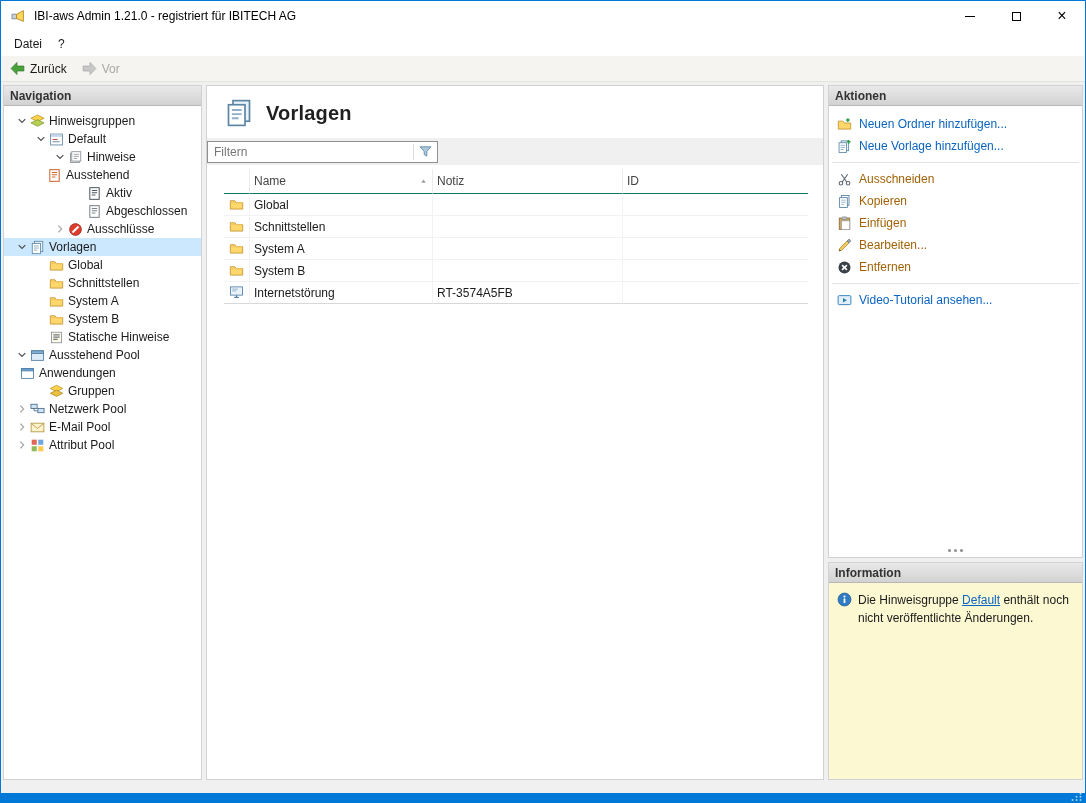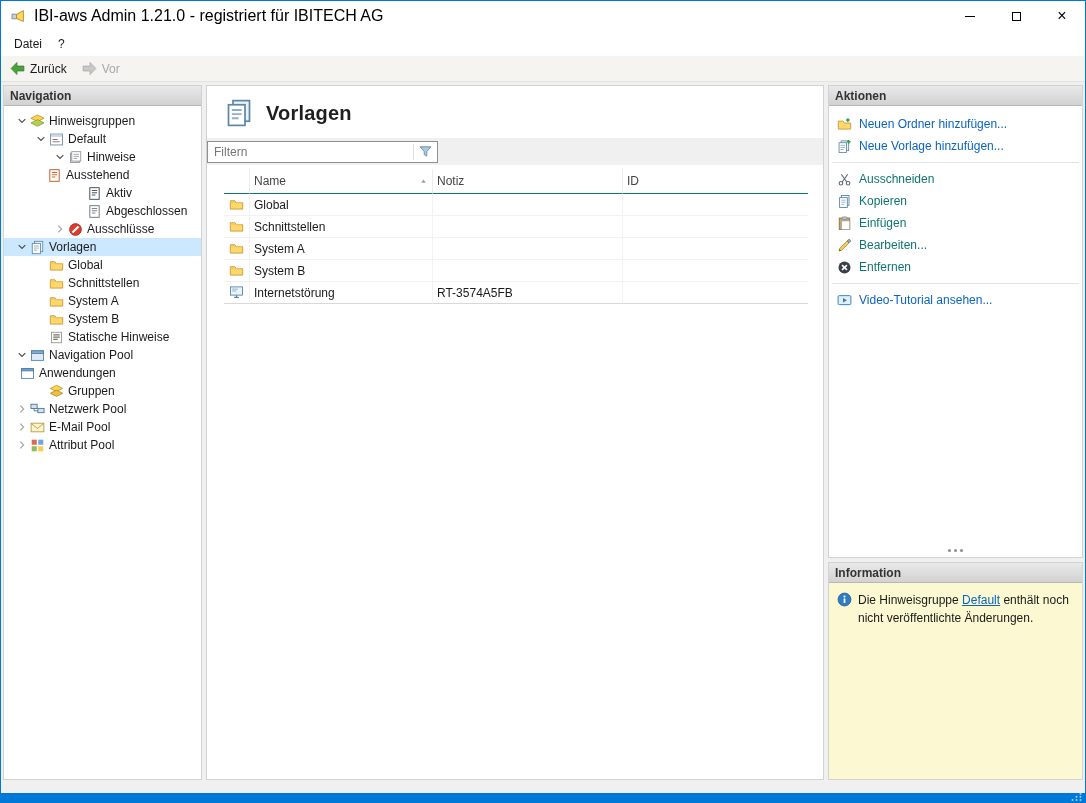--- a/index.html
+++ b/index.html
@@ -10,21 +10,21 @@
   .window {
     width: 1086px; height: 803px;
     border: 1px solid #0078d7;
     background: #f0f0f0;
     display: flex; flex-direction: column;
     position: relative; overflow: hidden;
   }
   
   .titlebar { height: 30px; flex: none; background: #fff; display: flex; align-items: center; }
   .app-ic { width: 16px; height: 16px; margin: 0 8px 0 9px; flex: none; }
-  .title-text { font-size: 16px; color: #000; white-space: nowrap; }
+  .title-text { font-size: 12px; color: #000; white-space: nowrap; }
   .win-controls { margin-left: auto; display: flex; height: 100%; }
   .win-btn { width: 46px; height: 100%; display: flex; align-items: center; justify-content: center; }
   .min-glyph { width: 10px; height: 1px; background: #000; display: block; }
   .max-glyph { width: 9px; height: 9px; border: 1px solid #000; display: block; }
   .close-glyph { font-size: 16px; line-height: 1; color: #000; }
   
   .menubar { height: 25px; flex: none; background: #fff; display: flex; align-items: stretch; padding-left: 5px; }
   .menu-item { padding: 0 8px; display: flex; align-items: center; color: #1a1a1a; }
   .toolbar { height: 26px; flex: none; background: #f6f4f1; border-bottom: 1px solid #e6e3df; display: flex; align-items: center; padding-left: 6px; gap: 6px; }
   .tool-btn { display: flex; align-items: center; gap: 5px; padding: 2px 6px 2px 3px; }
@@ -67,21 +67,21 @@
   .sort-ic { display: flex; }
   .t-row { height: 22px; }
   .t-row .cell { display: flex; align-items: center; padding: 0 4px; color: #1a1a1a; border-bottom: 1px solid #f2f2f2; border-right: 1px solid #f2f2f2; }
   .t-row .cell:last-child { border-right: none; }
   .t-row.last .cell { border-bottom: 1px solid #d8d8d8; }
   .icon-cell { justify-content: center; }
   
   .right-col { width: 255px; flex: none; display: flex; flex-direction: column; gap: 4px; min-height: 0; }
   .actions-panel { height: 473px; flex: none; position: relative; }
   .action-list { padding-top: 7px; }
-  .action-row { height: 22px; display: flex; align-items: center; padding-left: 8px; color: #0f766e; }
+  .action-row { height: 22px; display: flex; align-items: center; padding-left: 8px; color: #a16207; }
   .action-row.link { color: #0a64c0; }
   .a-ic { width: 15px; height: 15px; flex: none; margin-right: 7px; display: flex; align-items: center; justify-content: center; }
   .action-sep { height: 1px; background: #e3e3e3; margin: 5px 3px; }
   .splitter { position: absolute; bottom: 3px; left: 0; right: 0; display: flex; align-items: center; justify-content: center; height: 8px; }
   .splitter .dots { width: 3px; height: 3px; border-radius: 50%; background: #8f8f8f; box-shadow: -6px 0 0 #8f8f8f, 6px 0 0 #8f8f8f; }
   .info-panel { flex: 1; }
   .info-body { flex: 1; background: #fbf8d2; padding: 8px; display: flex; align-items: flex-start; }
   .info-ic { width: 15px; height: 15px; flex: none; margin: 1px 6px 0 0; display: flex; }
   .info-text { line-height: 1.5; color: #1a1a1a; }
   .info-link { color: #0a64c0; text-decoration: underline; cursor: pointer; }
@@ -301,21 +301,21 @@
               <svg width="12" height="12" viewBox="0 0 16 16" xmlns="http://www.w3.org/2000/svg">
                 <path d="M3.6 5.6 L8 10 L12.4 5.6" fill="none" stroke="#4d4d4d" stroke-width="1.6"></path>
               </svg>
             </span>
             <span class="tree-ic">
               <svg width="15" height="15" viewBox="0 0 16 16" xmlns="http://www.w3.org/2000/svg">
                 <rect x="1.6" y="3" width="12.8" height="10.2" fill="#dcebf7" stroke="#4f7ca3" stroke-width=".9"></rect>
                 <rect x="1.6" y="3" width="12.8" height="2.8" fill="#84adcf" stroke="#4f7ca3" stroke-width=".9"></rect>
               </svg>
             </span>
-            <span class="tree-label">Navigation Pool</span>
+            <span class="tree-label">Ausstehend Pool</span>
           </div>
           <div class="tree-row" style="">
             <span class="expander"></span>
             <span class="tree-ic">
               <svg width="15" height="15" viewBox="0 0 16 16" xmlns="http://www.w3.org/2000/svg">
                 <rect x="1.6" y="2.8" width="12.8" height="10.4" fill="#fff" stroke="#4f7ca3" stroke-width=".9"></rect>
                 <rect x="1.6" y="2.8" width="12.8" height="2.4" fill="#6ea3d6" stroke="#4f7ca3" stroke-width=".9"></rect>
               </svg>
             </span>
             <span class="tree-label">Anwendungen</span>

